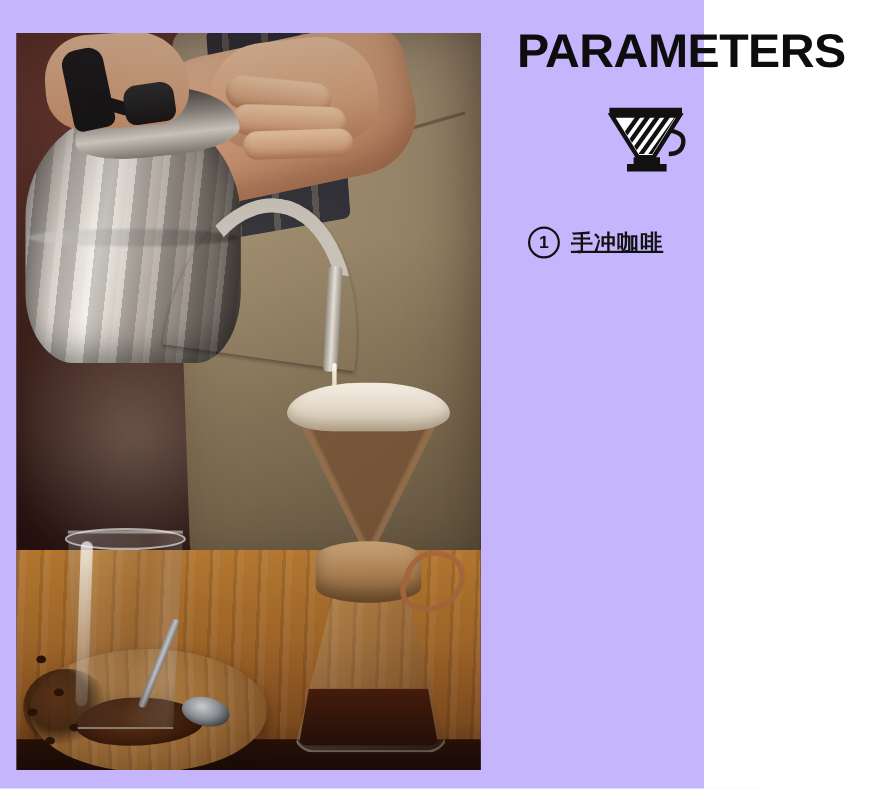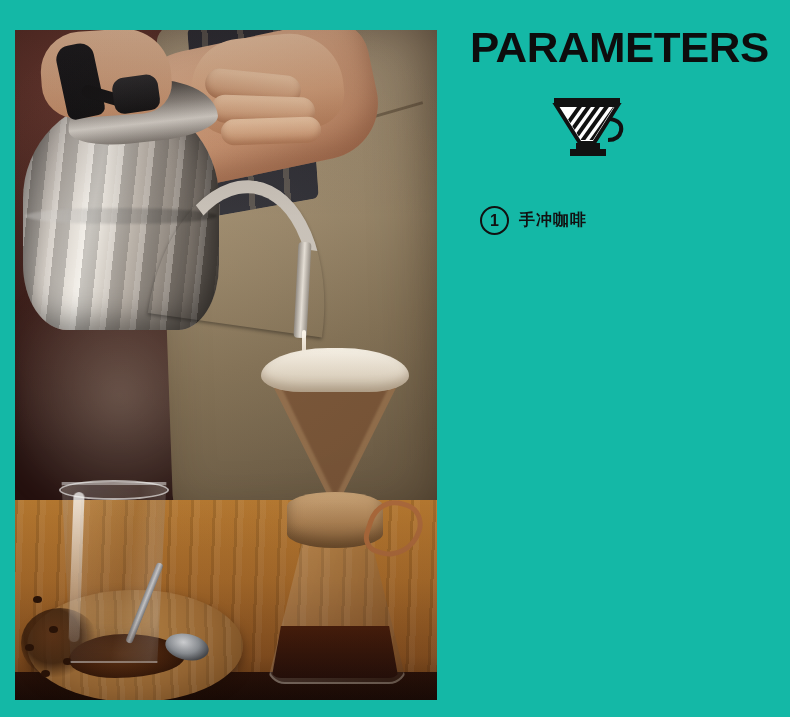--- a/index.html
+++ b/index.html
@@ -10,23 +10,23 @@
   body {
     width: 790px;
     height: 717px;
     overflow: hidden;
     font-family: "Liberation Sans", "DejaVu Sans", sans-serif;
     -webkit-font-smoothing: antialiased;
   }
 
   .page {
     position: relative;
-    width: 790px;
+    width: 640px;
     height: 717px;
-    background: #14b8a6;
+    background: #c4b5fd;
   }
 
   
   .photo {
     position: absolute;
     left: 15px;
     top: 30px;
     width: 422px;
     height: 670px;
     overflow: hidden;
@@ -428,24 +428,25 @@
     border-radius: 50%;
     display: flex;
     align-items: center;
     justify-content: center;
     font-size: 16px;
     font-weight: bold;
     color: #111;
     line-height: 1;
   }
   .item-label {
-    font-size: 16px;
+    font-size: 20px;
     font-weight: bold;
     color: #111;
     letter-spacing: 1px;
+    text-decoration: underline;
   }
 
   .specs {
     position: absolute;
     left: 12px;
     top: 306px;
     width: 300px;
   }
   .specs-heading {
     font-size: 21px;

